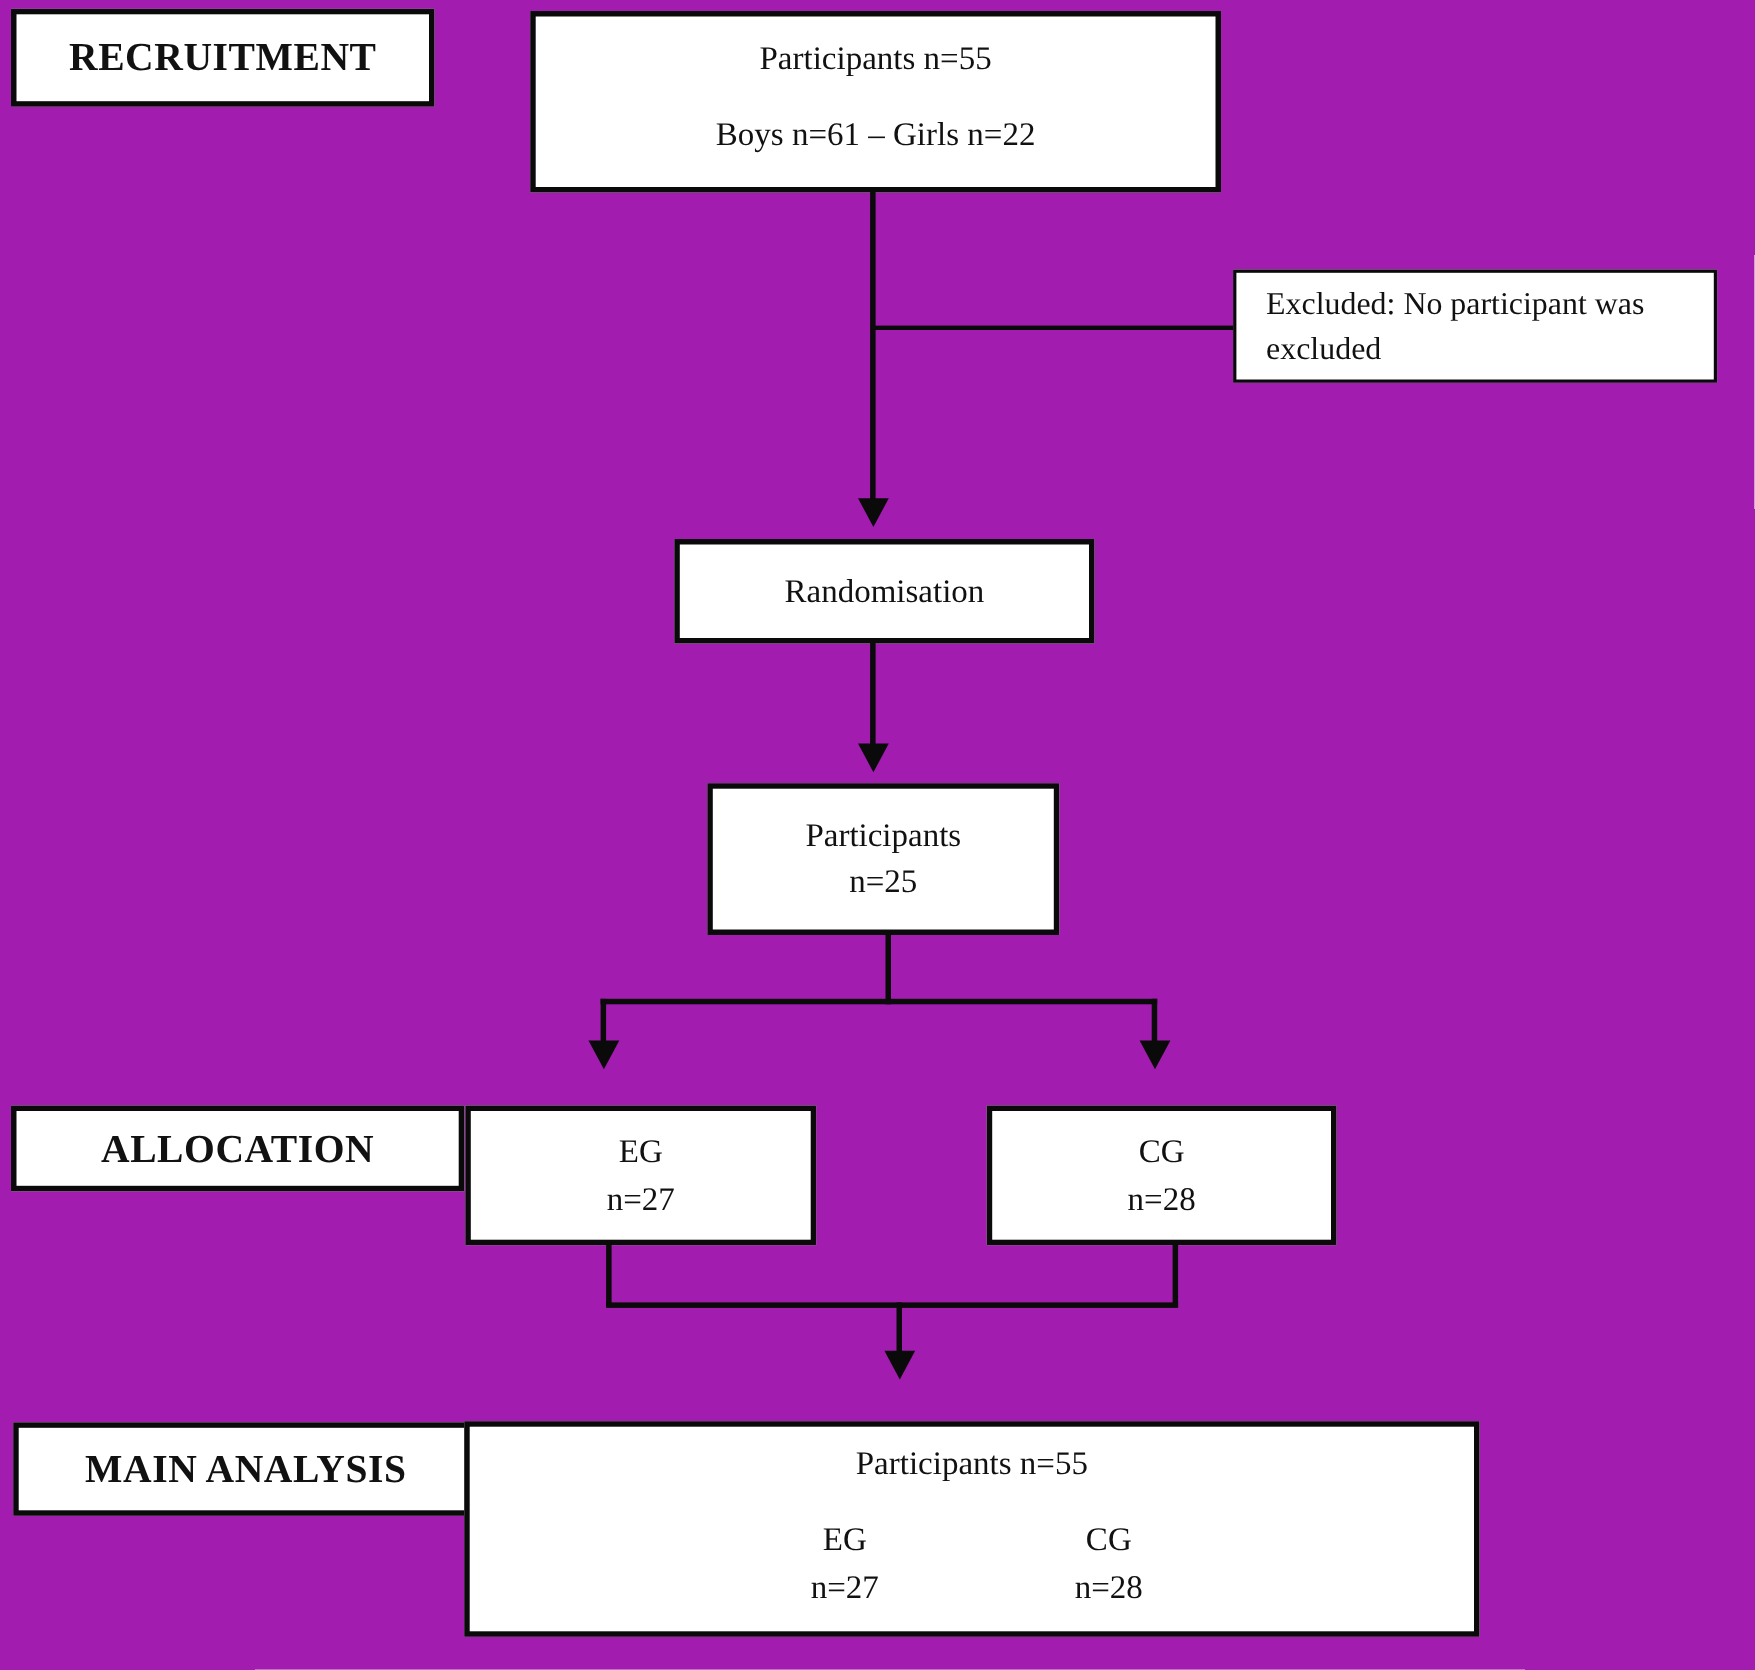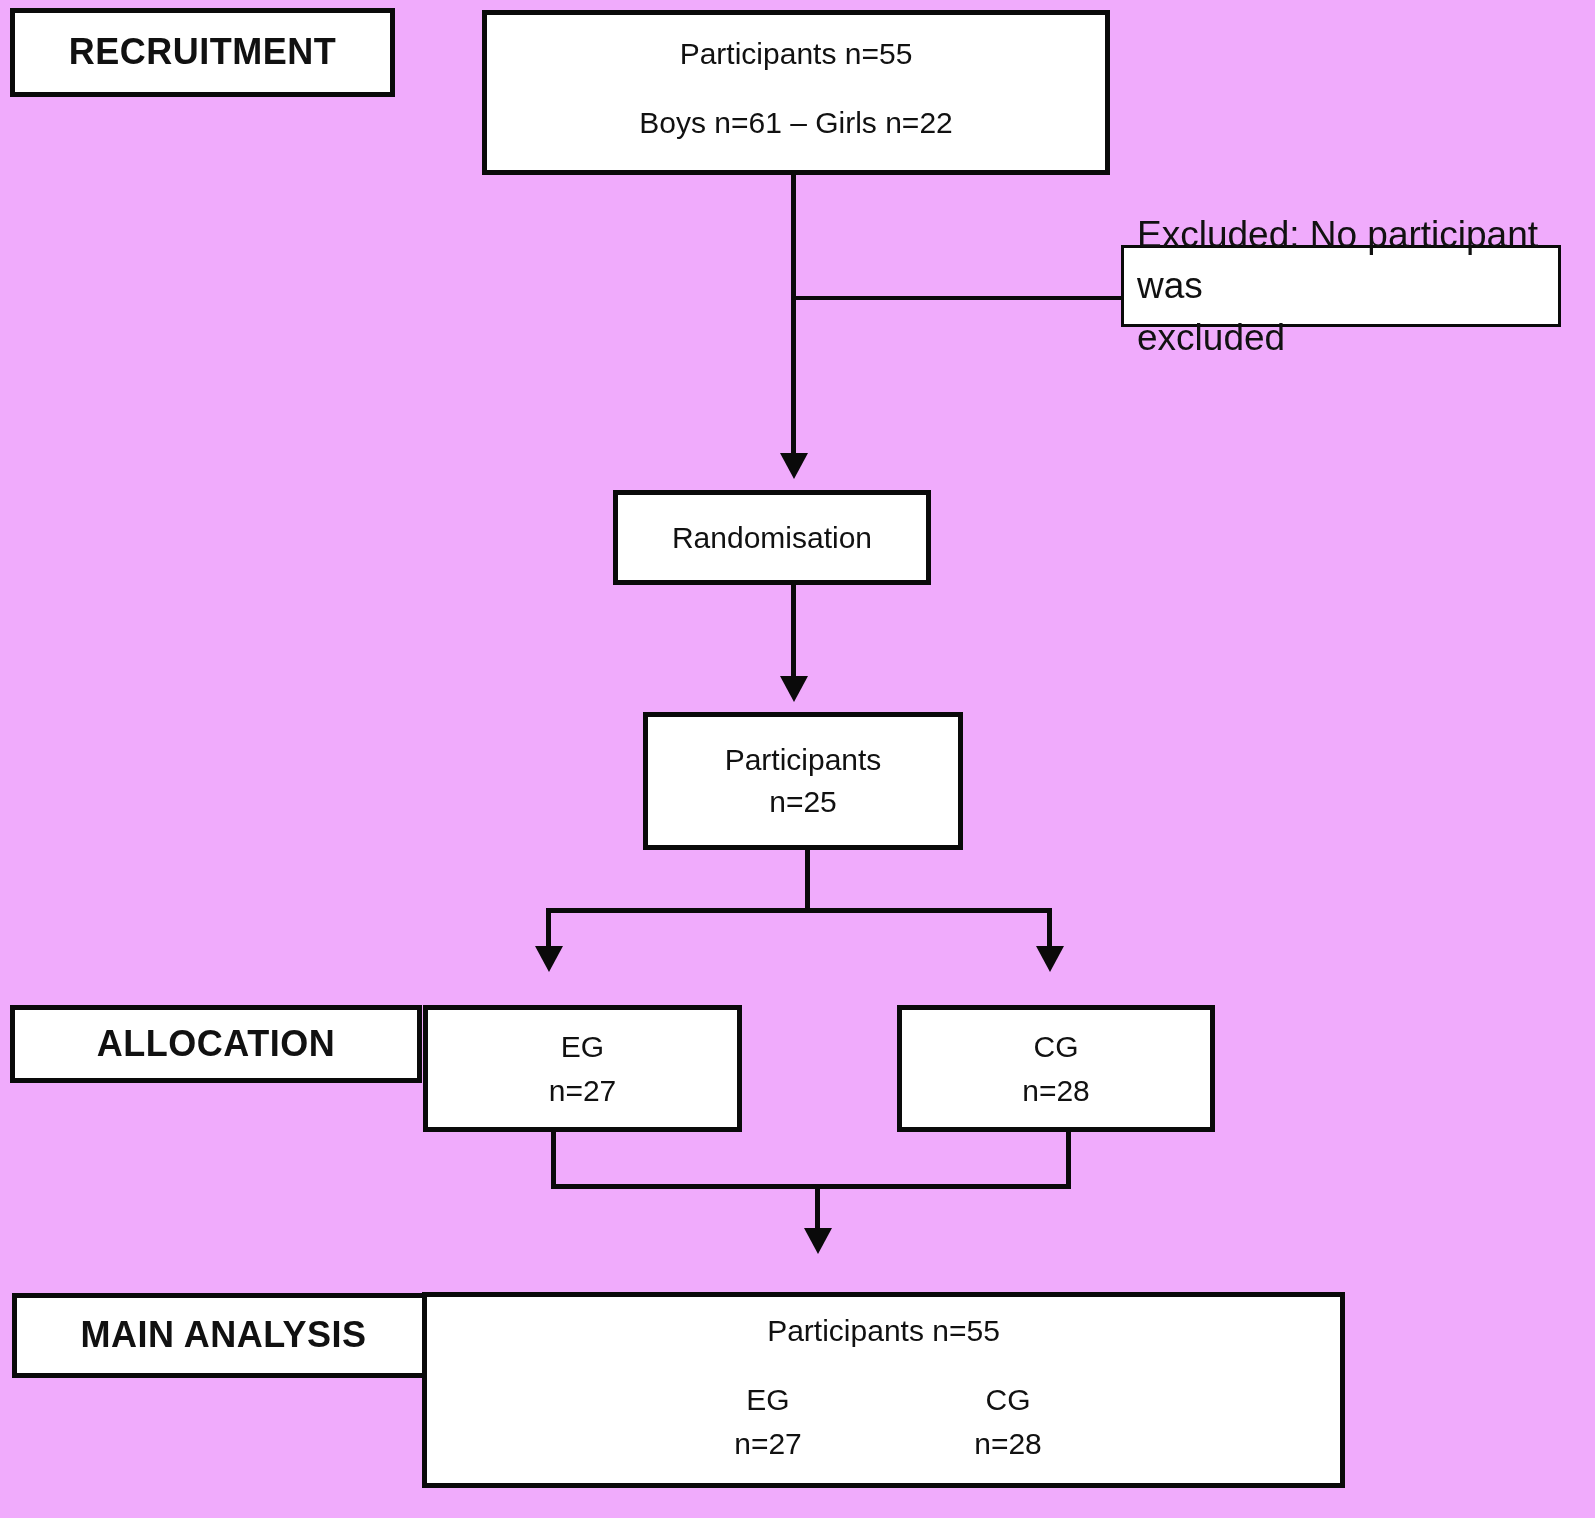--- a/index.html
+++ b/index.html
@@ -5,22 +5,22 @@
 <style>
   html, body {
     margin: 0;
     padding: 0;
     background: #ffffff;
   }
   #canvas {
     position: relative;
     width: 1595px;
     height: 1518px;
-    background: #f0abfc;
-    font-family: Liberation Sans, sans-serif;
+    background: #a21caf;
+    font-family: Liberation Serif, serif;
     color: #111111;
     overflow: hidden;
   }
   .box {
     position: absolute;
     background: #ffffff;
     border: 5px solid #0a0a0a;
     box-sizing: border-box;
     display: flex;
     flex-direction: column;
@@ -52,26 +52,26 @@
   #box-recruitment { left: 10px;  top: 8px;    width: 385px; height: 89px; }
   #box-allocation  { left: 10px;  top: 1005px; width: 412px; height: 78px; }
   #box-main        { left: 12px;  top: 1293px; width: 423px; height: 85px; }
 
   
   #box-recruited {
     left: 482px; top: 10px; width: 628px; height: 165px;
     justify-content: space-between; padding: 18px 0 26px;
   }
   #box-excluded {
-    left: 1121px; top: 245px; width: 440px; height: 82px;
+    left: 1121px; top: 245px; width: 440px; height: 103px;
     border-width: 3px;
     align-items: flex-start; text-align: left;
-    padding-left: 13px; font-size: 37px; line-height: 1.38;
+    padding-left: 27px; font-size: 29px; line-height: 1.38;
   }
-  #box-randomisation { left: 613px; top: 490px; width: 318px; height: 95px; }
+  #box-randomisation { left: 613px; top: 490px; width: 382px; height: 95px; }
   #box-randomised    { left: 643px; top: 712px; width: 320px; height: 138px; }
   #box-eg            { left: 423px; top: 1005px; width: 319px; height: 127px; line-height: 1.45; }
   #box-cg            { left: 897px; top: 1005px; width: 318px; height: 127px; line-height: 1.45; }
   #box-analysis      { left: 422px; top: 1292px; width: 923px; height: 196px; display: block; }
 
   #analysis-title { display: block; margin-top: 13px; text-align: center; }
   .acol {
     position: absolute; top: 81px; width: 200px;
     text-align: center; line-height: 1.45; font-size: 30px;
   }

